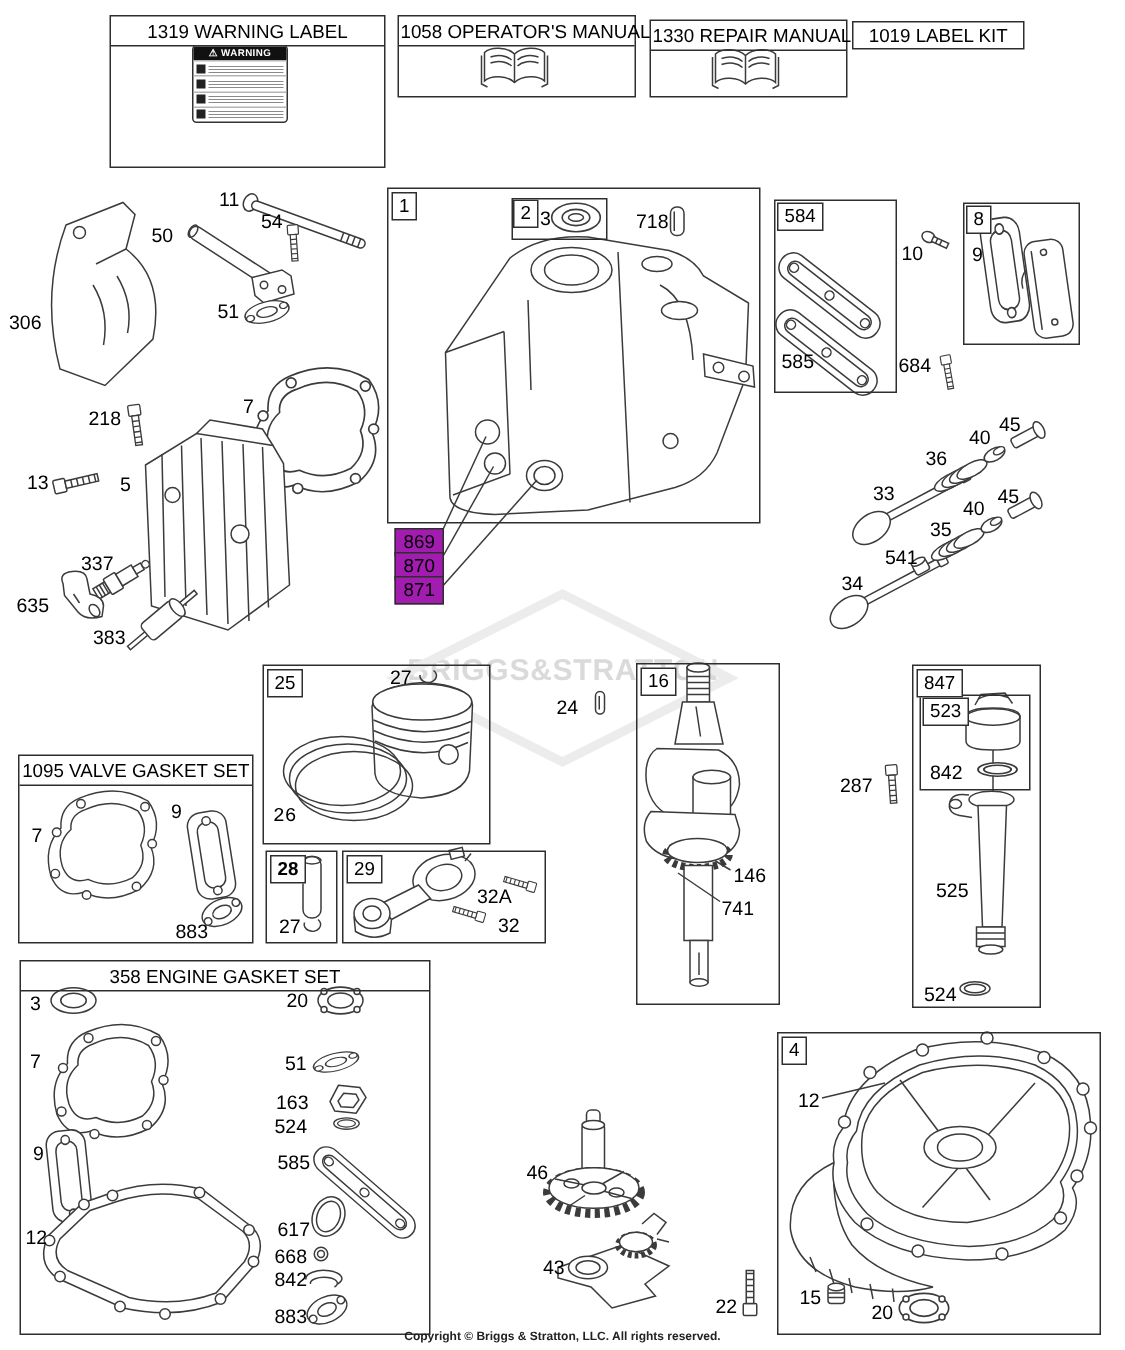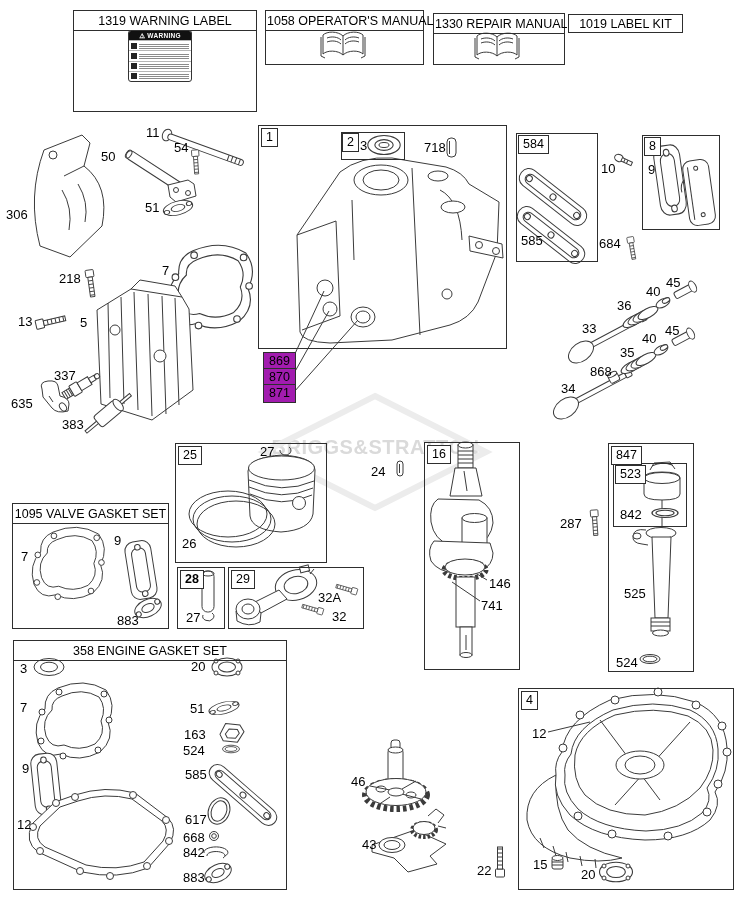--- a/index.html
+++ b/index.html
@@ -646,24 +646,24 @@
   <span class="lbl" style="left:601px;top:162px;">10</span>
   <span class="lbl" style="left:599px;top:237px;">684</span>
   <span class="lbl" style="left:648px;top:163px;">9</span>
   <span class="lbl" style="left:666px;top:276px;">45</span>
   <span class="lbl" style="left:646px;top:285px;">40</span>
   <span class="lbl" style="left:617px;top:299px;">36</span>
   <span class="lbl" style="left:582px;top:322px;">33</span>
   <span class="lbl" style="left:665px;top:324px;">45</span>
   <span class="lbl" style="left:642px;top:332px;">40</span>
   <span class="lbl" style="left:620px;top:346px;">35</span>
-  <span class="lbl" style="left:590px;top:365px;">868</span>
+  <span class="lbl" style="left:590px;top:365px;">541</span>
   <span class="lbl" style="left:561px;top:382px;">34</span>
   <span class="lbl" style="left:260px;top:445px;">27</span>
-  <span class="lbl" style="left:182px;top:537px;">26</span>
+  <span class="lbl" style="left:182px;top:537px;font-family:Liberation Mono, monospace;">26</span>
   <span class="lbl" style="left:21px;top:550px;">7</span>
   <span class="lbl" style="left:114px;top:534px;">9</span>
   <span class="lbl" style="left:117px;top:614px;">883</span>
   <span class="lbl" style="left:186px;top:611px;">27</span>
   <span class="lbl" style="left:318px;top:591px;">32A</span>
   <span class="lbl" style="left:288px;top:610px;margin-left:44px;">32</span>
   <span class="lbl" style="left:371px;top:465px;">24</span>
   <span class="lbl" style="left:560px;top:517px;">287</span>
   <span class="lbl" style="left:489px;top:577px;">146</span>
   <span class="lbl" style="left:481px;top:599px;">741</span>
@@ -683,13 +683,14 @@
   <span class="lbl" style="left:183px;top:846px;">842</span>
   <span class="lbl" style="left:17px;top:818px;">12</span>
   <span class="lbl" style="left:183px;top:871px;">883</span>
   <span class="lbl" style="left:351px;top:775px;">46</span>
   <span class="lbl" style="left:362px;top:838px;">43</span>
   <span class="lbl" style="left:477px;top:864px;">22</span>
   <span class="lbl" style="left:532px;top:727px;">12</span>
   <span class="lbl" style="left:533px;top:858px;">15</span>
   <span class="lbl" style="left:581px;top:868px;">20</span>
 
+  <div class="footer">Copyright © Briggs &amp; Stratton, LLC. All rights reserved.</div>
 </div>
 
 </body></html>

